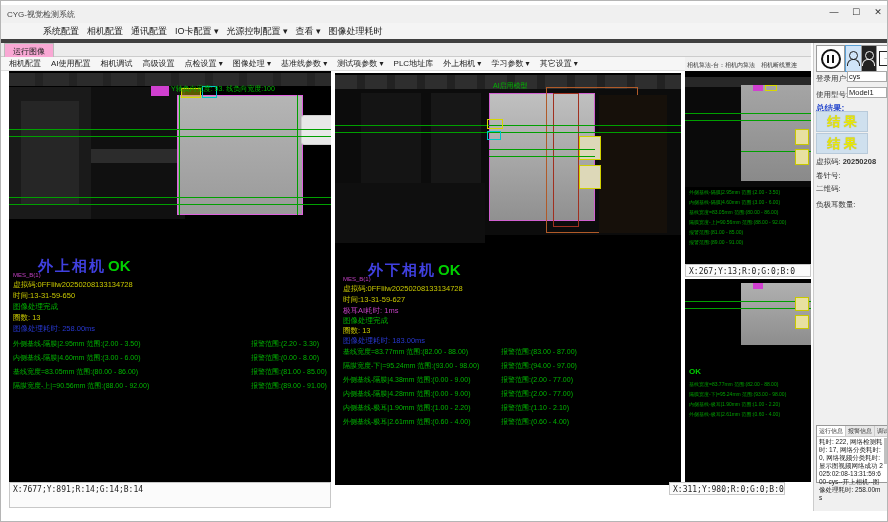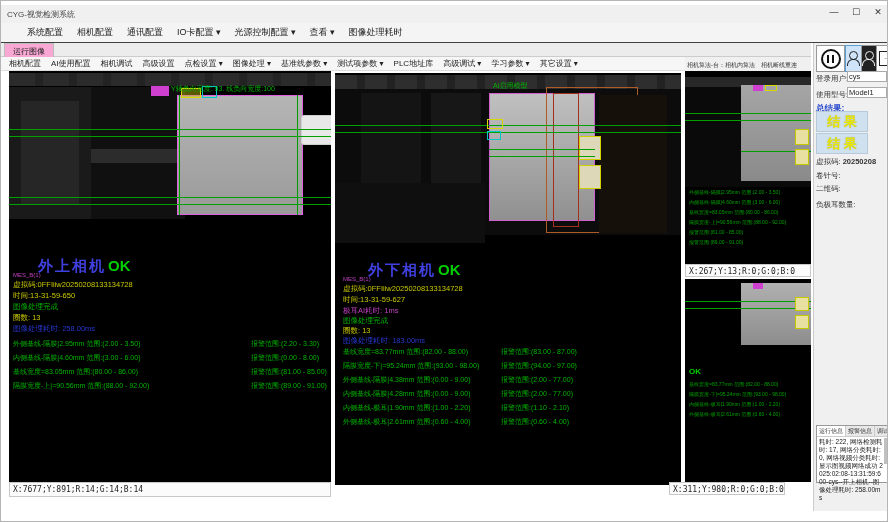--- a/index.html
+++ b/index.html
@@ -4,22 +4,22 @@
 <style>
   html,body{margin:0;padding:0;background:#fff;}
   .screen{position:relative;width:888px;height:522px;background:#ffffff;
     font-family:"Liberation Sans","DejaVu Sans",sans-serif;overflow:hidden;
     border:1px solid #b5b5b5;box-sizing:border-box;}
   .abs{position:absolute;box-sizing:border-box;}
   .titlebar{left:0;top:4px;width:888px;height:18px;background:#f0f0f0;}
   .title-text{left:6px;top:4px;font-size:8px;color:#444;white-space:nowrap;}
   .winbtns{right:4px;top:2px;display:flex;gap:8px;font-size:9px;color:#333;}
   .winbtn{width:14px;text-align:center;cursor:default;}
-  .menubar{left:0;top:22px;width:888px;height:20px;background:#f4f4f4;border-bottom:1px solid #404040;
-    display:flex;align-items:center;gap:14px;padding-left:26px;font-size:9px;color:#222;}
+  .menubar{left:0;top:22px;width:888px;height:20px;background:#f4f4f4;border-bottom:4px solid #404040;
+    display:flex;align-items:center;gap:8px;padding-left:42px;font-size:9px;color:#222;}
   .logo{left:4px;top:24px;font-size:15px;font-weight:bold;font-style:italic;
     color:#c81414;font-family:"Liberation Serif",serif;}
   .menu-item{white-space:nowrap;cursor:default;}
   .tabrow{left:0;top:42px;width:810px;height:14px;background:#ececec;border-bottom:1px solid #ccc;}
   .tab{left:3px;top:0;height:14px;padding:2px 8px 0 8px;background:#f9a8d4;border:1px solid #bbb;
     border-bottom:none;font-size:8px;color:#222;}
   .toolbar{left:0;top:56px;width:684px;height:14px;background:#f6f6f6;border-bottom:1px solid #ddd;
     display:flex;align-items:center;gap:10px;padding-left:8px;font-size:8px;color:#222;}
   .thumb-header{left:684px;top:56px;width:126px;height:14px;background:#f0f0f0;
     font-size:6px;color:#333;padding-top:4px;padding-left:2px;white-space:nowrap;overflow:hidden;}
@@ -98,21 +98,21 @@
   <div class="abs toolbar">
     <span>相机配置</span>
     <span>AI使用配置</span>
     <span>相机调试</span>
     <span>高级设置</span>
     <span>点检设置 ▾</span>
     <span>图像处理 ▾</span>
     <span>基准线参数 ▾</span>
     <span>测试项参数 ▾</span>
     <span>PLC地址库</span>
-    <span>高级调试 ▾</span>
+    <span>外上相机 ▾</span>
     <span>学习参数 ▾</span>
     <span>其它设置 ▾</span>
   </div>
   <div class="abs thumb-header">相机算法-台：相机内算法　相机断线重连</div>
 
   <div class="abs cam-panel" style="left:8px;top:70px;width:322px;height:411px">
     <div class="abs" style="left:0;top:2px;width:322px;height:13px;background:repeating-linear-gradient(90deg,#2b2b2b 0 26px,#232323 26px 34px)"></div>
     <div class="abs" style="left:0;top:16px;width:82px;height:132px;background:#1a1a1a"></div>
     <div class="abs" style="left:12px;top:30px;width:58px;height:104px;background:#262626"></div>
     <div class="abs" style="left:82px;top:16px;width:94px;height:132px;background:#101010"></div>
@@ -142,21 +142,21 @@
 
     <div class="ov grn" style="left:4px;top:268px;font-size:7px">外侧基线-隔膜|2.95mm 范围:(2.00 - 3.50)</div>
     <div class="ov grn" style="left:242px;top:268px;font-size:7px">报警范围:(2.20 - 3.30)</div>
     <div class="ov grn" style="left:4px;top:282px;font-size:7px">内侧基线-隔膜|4.60mm 范围:(3.00 - 6.00)</div>
     <div class="ov grn" style="left:242px;top:282px;font-size:7px">报警范围:(0.00 - 8.00)</div>
     <div class="ov grn" style="left:4px;top:296px;font-size:7px">基线宽度=83.05mm 范围:(80.00 - 86.00)</div>
     <div class="ov grn" style="left:242px;top:296px;font-size:7px">报警范围:(81.00 - 85.00)</div>
     <div class="ov grn" style="left:4px;top:310px;font-size:7px">隔膜宽度-上|=90.56mm 范围:(88.00 - 92.00)</div>
     <div class="ov grn" style="left:242px;top:310px;font-size:7px">报警范围:(89.00 - 91.00)</div>
   </div>
-  <div class="abs coordbar" style="left:8px;top:481px;width:322px;height:15px">X:7677;Y:891;R:14;G:14;B:14</div>
+  <div class="abs coordbar" style="left:8px;top:481px;width:322px;height:26px">X:7677;Y:891;R:14;G:14;B:14</div>
 
   <div class="abs cam-panel" style="left:334px;top:72px;width:346px;height:412px">
     <div class="abs" style="left:0;top:2px;width:346px;height:14px;background:repeating-linear-gradient(90deg,#2e2e2e 0 22px,#222 22px 30px)"></div>
     <div class="abs" style="left:0;top:16px;width:346px;height:146px;background:#0c0c0c"></div>
     <div class="abs" style="left:26px;top:20px;width:60px;height:140px;background:#141414"></div>
     <div class="abs" style="left:96px;top:20px;width:50px;height:100px;background:#171717"></div>
     <div class="abs" style="left:0;top:110px;width:150px;height:60px;background:#0f0f0f"></div>
     <div class="abs" style="left:154px;top:20px;width:106px;height:128px;border:1px solid #d060d0;background:linear-gradient(#c0c0c0,#909090)"></div>
     <div class="abs" style="left:211px;top:14px;width:92px;height:146px;border:1px solid #b05a28"></div>
     <div class="abs" style="left:218px;top:20px;width:26px;height:134px;border:1px solid #a03020"></div>

